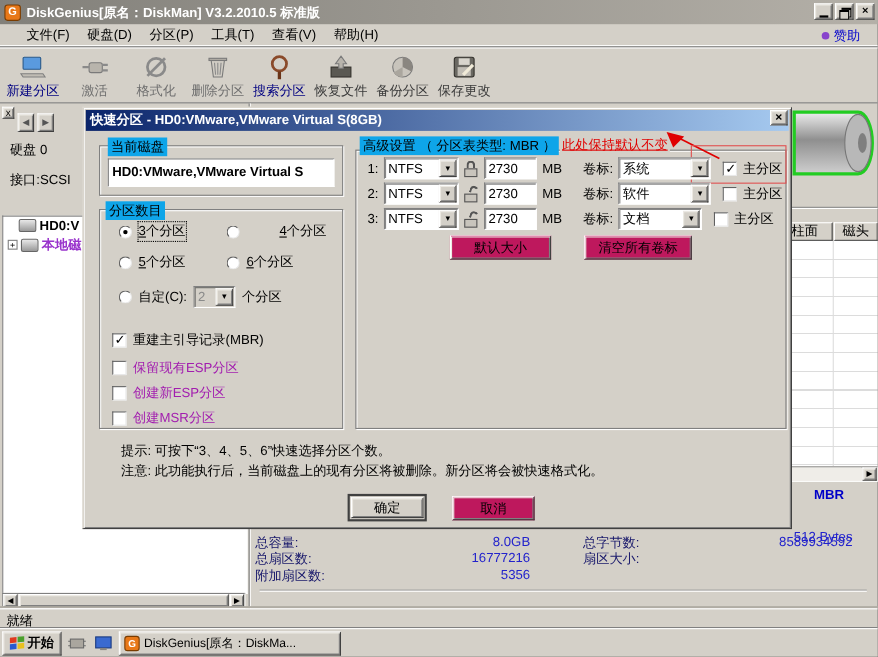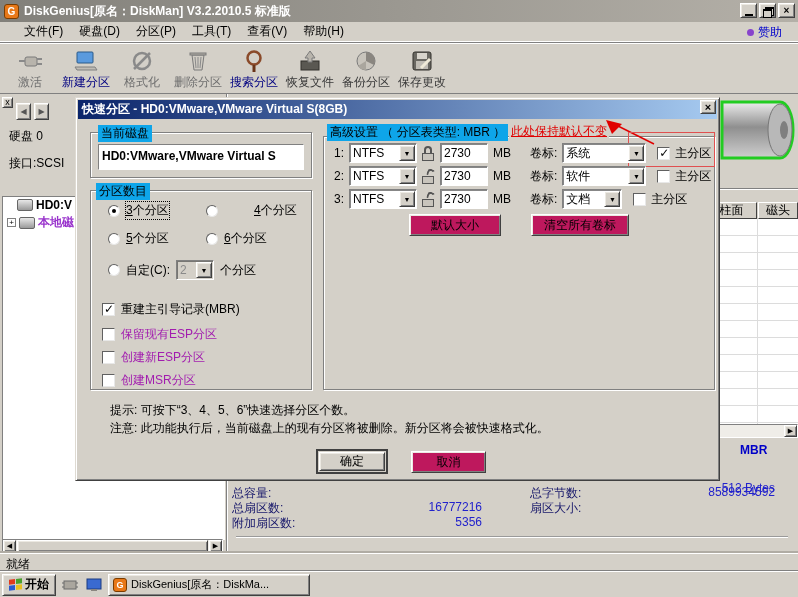--- a/index.html
+++ b/index.html
@@ -141,33 +141,33 @@
     <div class="menu-item">帮助(H)</div>
     <div class="sponsor">
       <span class="sponsor-dot"></span>
       <span>赞助</span>
     </div>
   </div>
 
   <div class="abs toolbar">
     <div class="tbtn">
       <svg width="26" height="24">
+          <rect x="4" y="3" width="16" height="11" rx="1" fill="#5a9ade" stroke="#2a5a8a"></rect>
+          <path d="M2 18 L22 18 L24 21 L4 21 Z" fill="#c0bcb4" stroke="#808080"></path>
+        </svg>
+      <span class="tlbl navy">新建分区</span>
+    </div>
+    <div class="tbtn">
+      <svg width="26" height="24">
           <rect x="8" y="8" width="12" height="9" rx="2" fill="#b8b4ac" stroke="#7a7a7a"></rect>
           <line x1="2" y1="12" x2="8" y2="12" stroke="#8a8a8a" stroke-width="2"></line>
           <line x1="20" y1="10" x2="25" y2="10" stroke="#8a8a8a" stroke-width="2"></line>
           <line x1="20" y1="15" x2="25" y2="15" stroke="#8a8a8a" stroke-width="2"></line>
         </svg>
       <span class="tlbl dim">激活</span>
-    </div>
-    <div class="tbtn">
-      <svg width="26" height="24">
-          <rect x="4" y="3" width="16" height="11" rx="1" fill="#5a9ade" stroke="#2a5a8a"></rect>
-          <path d="M2 18 L22 18 L24 21 L4 21 Z" fill="#c0bcb4" stroke="#808080"></path>
-        </svg>
-      <span class="tlbl navy">新建分区</span>
     </div>
     <div class="tbtn">
       <svg width="26" height="24">
           <circle cx="13" cy="12" r="8" fill="none" stroke="#8a8a8a" stroke-width="2.5"></circle>
           <line x1="5" y1="20" x2="21" y2="4" stroke="#8a8a8a" stroke-width="2.5"></line>
         </svg>
       <span class="tlbl dim">格式化</span>
     </div>
     <div class="tbtn">
       <svg width="26" height="24">
@@ -259,20 +259,21 @@
   <div class="abs grid-table"></div>
   <div class="abs grid-vline"></div>
   <div class="abs hscroll" style="left:228px; top:424px; width:570px;">
     <div class="scroll-thumb" style="background:#efede8;"></div>
     <div class="scroll-arrow raised">▶</div>
   </div>
   <div class="abs mbr-label">MBR</div>
 
   <div class="abs info-vline"></div>
   <div class="abs info-label" style="left:232px; top:485px;">总容量:</div>
+  <div class="abs info-value" style="left:340px; top:485px; width:142px;">8.0GB</div>
   <div class="abs info-label" style="left:530px; top:485px;">总字节数:</div>
   <div class="abs info-value" style="left:620px; top:485px; width:155px;">8589934592</div>
   <div class="abs info-label" style="left:232px; top:500px;">总扇区数:</div>
   <div class="abs info-value" style="left:340px; top:500px; width:142px;">16777216</div>
   <div class="abs info-label" style="left:530px; top:500px;">扇区大小:</div>
   <div class="abs info-value" style="left:620px; top:481px; width:155px;">512 Bytes</div>
   <div class="abs info-label" style="left:232px; top:515px;">附加扇区数:</div>
   <div class="abs info-value" style="left:340px; top:515px; width:142px;">5356</div>
   <div class="abs info-sep"></div>
 
@@ -426,21 +427,21 @@
         <span class="val">NTFS</span>
         <span class="drop raised">▼</span>
       </span>
       <span class="lock open">
           <span class="shackle"></span>
           <span class="body"></span>
         </span>
       <span class="edit" style="width:48px;">2730</span>
       <span>MB</span>
       <span style="margin-left:14px;">卷标:</span>
-      <span class="combo" style="width:60px;">
+      <span class="combo" style="width:76px;">
         <span class="val">文档</span>
         <span class="drop raised">▼</span>
       </span>
       <span class="cb" style="margin-left:6px;"></span>
       <span>主分区</span>
     </div>
 
     <div class="abs btn" style="left:333px; top:116px; width:92px; height:22px;">默认大小</div>
     <div class="abs btn" style="left:455px; top:116px; width:98px; height:22px;">清空所有卷标</div>
 

